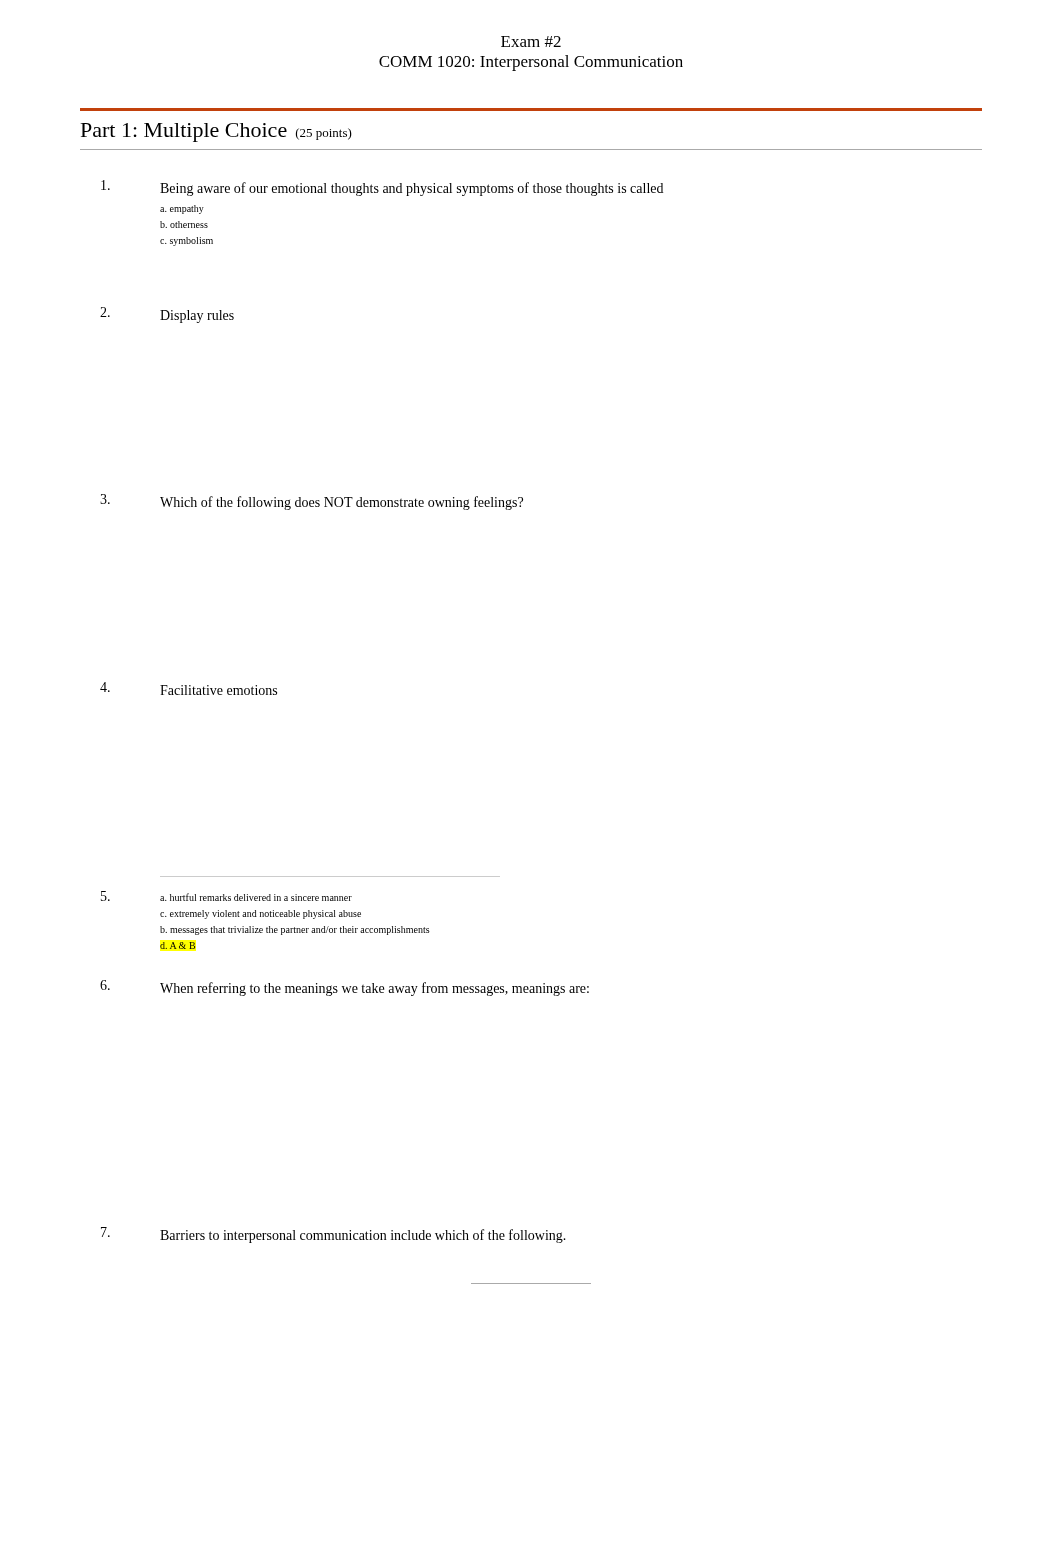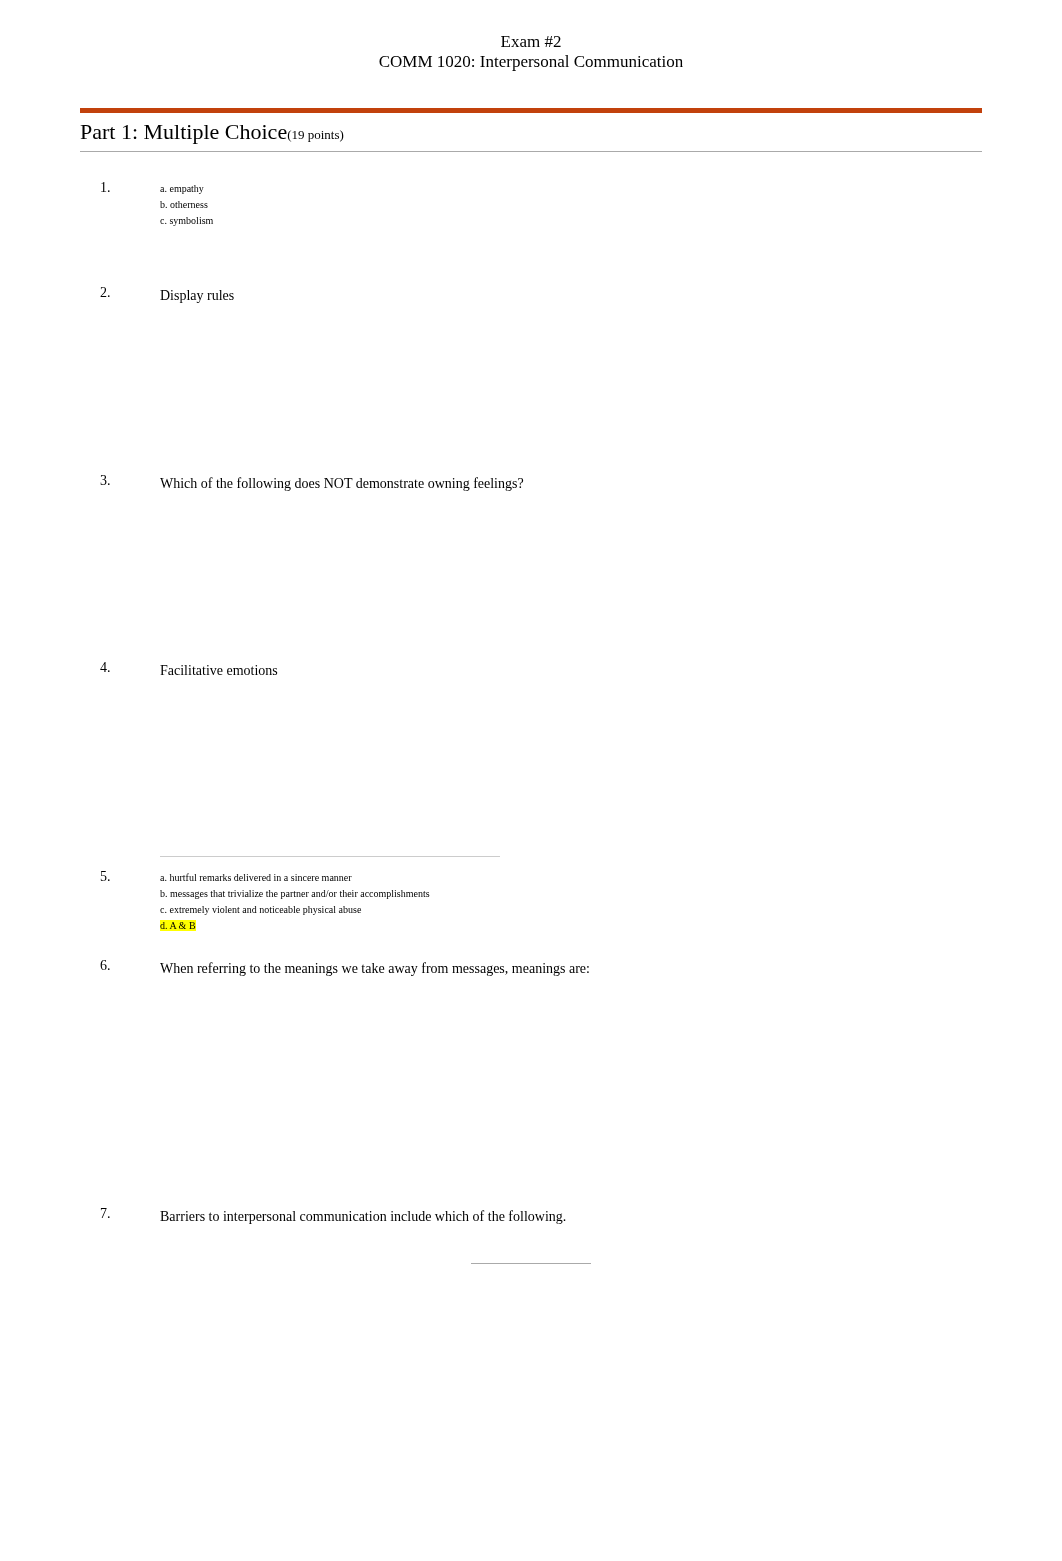--- a/index.html
+++ b/index.html
@@ -30,23 +30,23 @@
     }
 
     .exam-title {
       font-size: 17px;
       font-weight: normal;
     }
 
     .part-header {
       display: flex;
       align-items: baseline;
-      gap: 0;
+      gap: 8px;
       margin-bottom: 28px;
-      border-top: 5px solid #c2410c;
+      border-top: 3px solid #c2410c;
       border-bottom: 1px solid #aaa;
       padding: 6px 0;
     }
 
     .part-title {
       font-size: 22px;
       font-weight: normal;
     }
 
     .part-points {
@@ -116,27 +116,28 @@
 
 <div class="page">
 
   <div class="exam-header">
     <div class="exam-title">Exam #2</div>
     <div class="exam-title">COMM 1020: Interpersonal Communication</div>
   </div>
 
   <div class="part-header">
     <span class="part-title">Part 1: Multiple Choice</span>
-    <span class="part-points">(19 points)</span>
+    <span class="part-points">(25 points)</span>
   </div>
 
   <div class="q-block">
     <div class="q-row">
       <div class="q-num">1.</div>
       <div class="q-body">
+        <p>Being aware of our emotional thoughts and physical symptoms of those thoughts is called</p>
         <div class="q-choices">
           <div>a. empathy</div>
           <div>b. otherness</div>
           <div>c. symbolism</div>
         </div>
       </div>
     </div>
     <div class="space-after-sm"></div>
   </div>
 
@@ -171,22 +172,22 @@
   </div>
 
   <hr class="divider-line">
 
   <div class="q-block">
     <div class="q-row">
       <div class="q-num">5.</div>
       <div class="q-body">
         <div class="q-choices">
           <div>a. hurtful remarks delivered in a sincere manner</div>
+          <div>c. extremely violent and noticeable physical abuse</div>
           <div>b. messages that trivialize the partner and/or their accomplishments</div>
-          <div>c. extremely violent and noticeable physical abuse</div>
           <div><span class="highlight-yellow">d. A &amp; B</span></div>
         </div>
       </div>
     </div>
     <div class="space-after-sm" style="height:18px;"></div>
   </div>
 
   <div class="q-block">
     <div class="q-row">
       <div class="q-num">6.</div>

